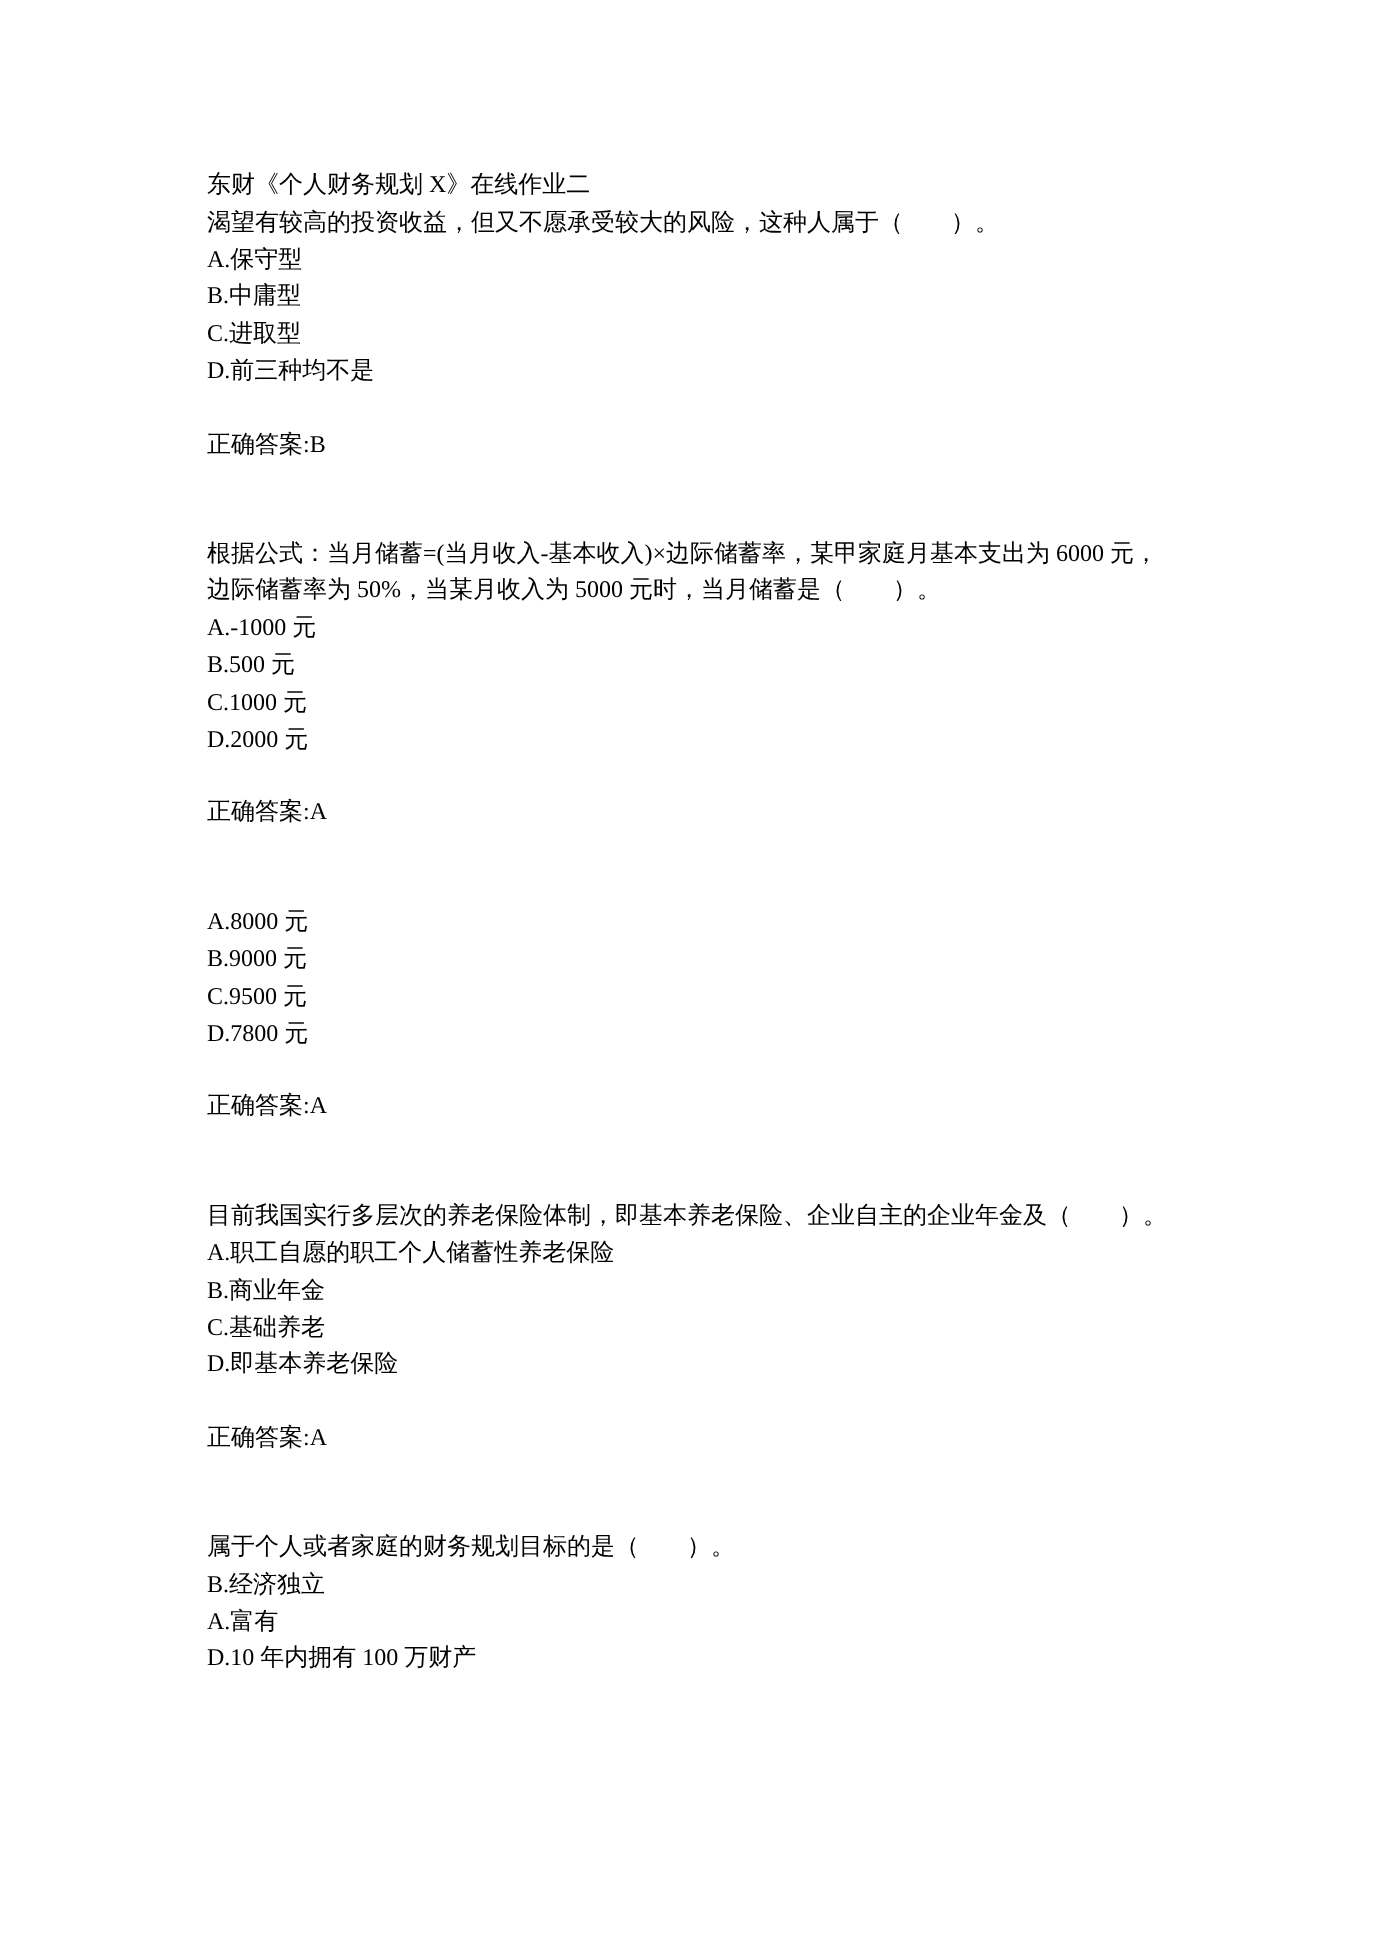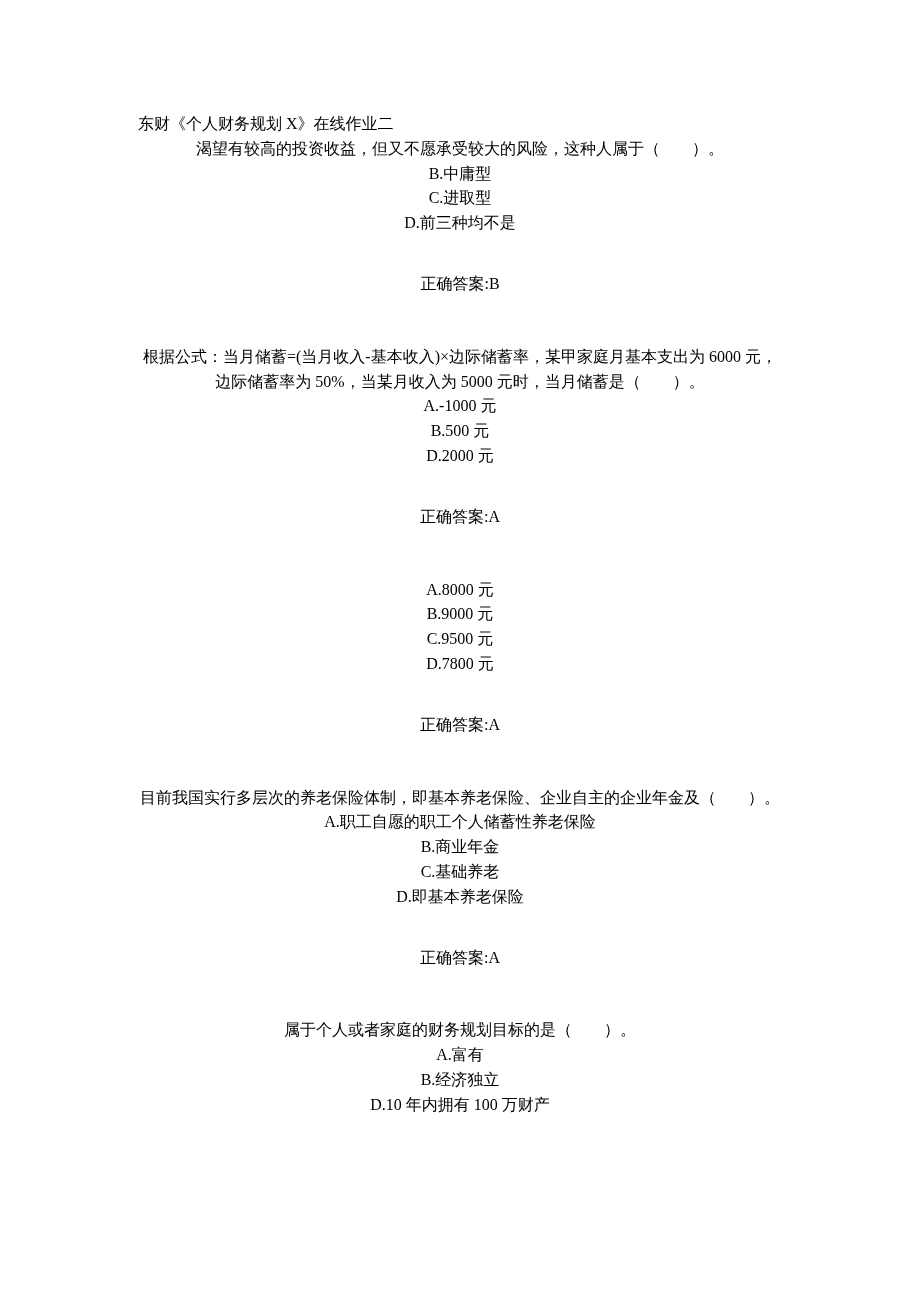--- a/index.html
+++ b/index.html
@@ -14,49 +14,50 @@
     color: #000000;
     line-height: 1.55;
     padding: 112px 138px 60px 138px;
     box-sizing: border-box;
   }
   .title-line {
     margin-bottom: 0;
   }
   .question-block {
     margin-bottom: 48px;
-    text-align: center;
   }
   .question-block:last-child {
     margin-bottom: 0;
   }
   .q-text, .option, .answer, .title-line {
     white-space: normal;
   }
   .answer {
-    margin-top: 36px;
+    margin-top: 24px;
   }
 </style>
 </head>
 <body>
 
 <div class="title-line">东财《个人财务规划 X》在线作业二</div>
 
 <div class="question-block">
   <div class="q-text">渴望有较高的投资收益，但又不愿承受较大的风险，这种人属于（　　）。</div>
+  <div class="option">A.保守型</div>
   <div class="option">B.中庸型</div>
   <div class="option">C.进取型</div>
   <div class="option">D.前三种均不是</div>
   <div class="answer"><span>正确答案:</span><span>B</span></div>
 </div>
 
 <div class="question-block">
   <div class="q-text">根据公式：当月储蓄=(当月收入-基本收入)×边际储蓄率，某甲家庭月基本支出为 6000 元，边际储蓄率为 50%，当某月收入为 5000 元时，当月储蓄是（　　）。</div>
   <div class="option">A.-1000 元</div>
   <div class="option">B.500 元</div>
+  <div class="option">C.1000 元</div>
   <div class="option">D.2000 元</div>
   <div class="answer"><span>正确答案:</span><span>A</span></div>
 </div>
 
 <div class="question-block">
   <div class="option">A.8000 元</div>
   <div class="option">B.9000 元</div>
   <div class="option">C.9500 元</div>
   <div class="option">D.7800 元</div>
   <div class="answer"><span>正确答案:</span><span>A</span></div>
@@ -66,16 +67,16 @@
   <div class="q-text">目前我国实行多层次的养老保险体制，即基本养老保险、企业自主的企业年金及（　　）。</div>
   <div class="option">A.职工自愿的职工个人储蓄性养老保险</div>
   <div class="option">B.商业年金</div>
   <div class="option">C.基础养老</div>
   <div class="option">D.即基本养老保险</div>
   <div class="answer"><span>正确答案:</span><span>A</span></div>
 </div>
 
 <div class="question-block">
   <div class="q-text">属于个人或者家庭的财务规划目标的是（　　）。</div>
+  <div class="option">B.经济独立</div>
   <div class="option">A.富有</div>
-  <div class="option">B.经济独立</div>
   <div class="option">D.10 年内拥有 100 万财产</div>
 </div>
 
 </body></html>

